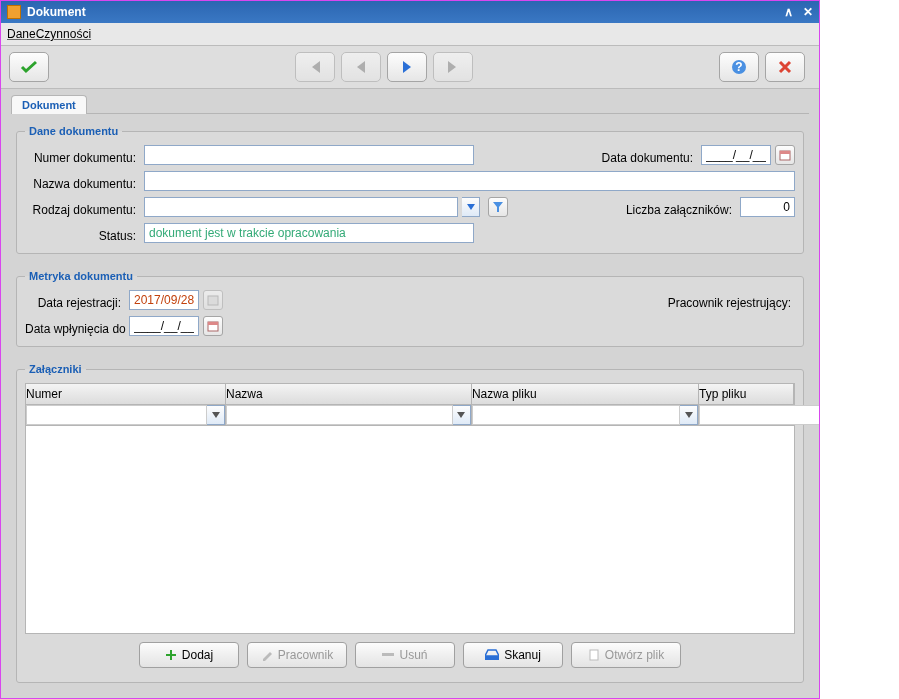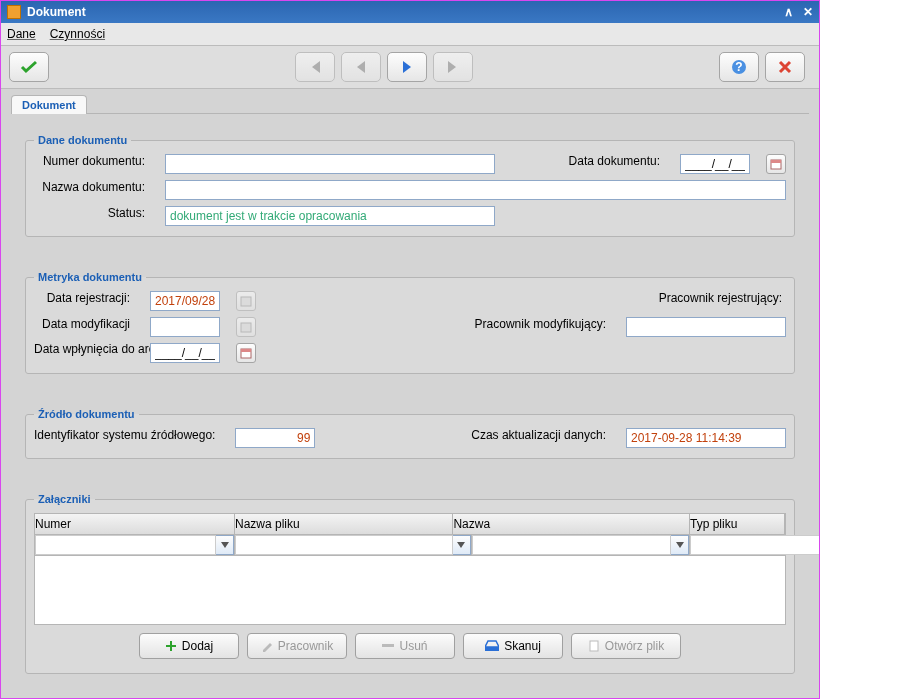--- a/index.html
+++ b/index.html
@@ -2,33 +2,33 @@
 <html><head>
 <meta charset="utf-8">
 <style>
   * { box-sizing: border-box; font-family: Tahoma, Arial, sans-serif; font-size: 12px; }
   body { margin: 0; background: #fff; }
   .window { width: 820px; height: 699px; background: #d4d4d4; border: 1px solid #d946ef; display: flex; flex-direction: column; }
   .titlebar { background: linear-gradient(#2b66b1,#3a78c4); height: 22px; display:flex; align-items:center; color:#fff; font-weight:bold; padding: 0 6px; justify-content: space-between; }
   .titlebar-left { display:flex; align-items:center; gap:6px; }
   .titlebar-icon { width:14px; height:14px; background:#f0a030; border:1px solid #c07000; }
   .titlebar-right { display:flex; gap:10px; font-size:14px; }
-  .menubar { background:#e8e8e8; border-bottom:1px solid #bbb; padding: 4px 6px; display:flex; gap:14px; }
+  .menubar { background:#e8e8e8; border-bottom:1px solid #bbb; padding: 4px 6px; display:flex; }
   .menubar span { text-decoration: underline; text-decoration-color: #666; text-underline-offset:1px; }
   .toolbar { background:#dedede; border-bottom:1px solid #bbb; padding:6px 8px; display:flex; align-items:center; }
   .tbtn { width:40px; height:30px; background:linear-gradient(#fdfdfd,#e6e6e6); border:1px solid #a5a5a5; border-radius:5px; margin-right:6px; display:flex; align-items:center; justify-content:center; cursor:pointer; }
   .tbtn.disabled { opacity:.55; cursor:default; }
   .spacer { flex:1; }
   .content { flex:1; padding:6px 10px 10px 10px; display:flex; flex-direction:column; gap:6px; overflow:hidden; }
   .tab-strip { display:flex; }
   .tab { background:#f8f8f8; border:1px solid #b5b5b5; border-bottom:none; border-radius:4px 4px 0 0; padding:3px 10px; color:#1b5fb5; font-weight:bold; font-size:11px; }
   .tab-line { border-bottom:1px solid #b5b5b5; flex:1; align-self:flex-end; }
-  fieldset { border:1px solid #b5b5b5; border-radius:3px; background:#dadada; margin:14px; padding:8px 8px 10px 8px; }
+  fieldset { border:1px solid #b5b5b5; border-radius:3px; background:#dadada; margin:5px; padding:8px 8px 10px 8px; }
   legend { color:#1b5fb5; font-weight:bold; font-size:11px; padding:0 4px; }
-  .row { display:flex; align-items:flex-start; margin-bottom:6px; gap:16px; }
+  .row { display:flex; align-items:flex-end; margin-bottom:6px; gap:4px; }
   .row:last-child { margin-bottom:0; }
   .lbl { text-align:right; padding-right:4px; white-space:nowrap; }
   input[type=text] { height:20px; border:1px solid #8fa8c8; padding:2px 4px; background:#fff; }
   .cyan { background:#28f5e8; }
   .ro { background:#e4f2f9; color:#c2410c; }
   .dateinput { width:70px; }
   .icon-btn { width:20px; height:20px; border:1px solid #a5a5a5; background:linear-gradient(#fdfdfd,#e6e6e6); border-radius:3px; display:flex; align-items:center; justify-content:center; cursor:pointer; }
   .combo-btn { width:18px; height:20px; background:linear-gradient(#fdfdfd,#dfeaf7); border:1px solid #8fa8c8; border-left:none; display:flex; align-items:center; justify-content:center; cursor:pointer; }
   .table-wrap { border:1px solid #b5b5b5; background:#fff; display:flex; flex-direction:column; flex:1; }
   .thead { display:flex; background:linear-gradient(#f4f4f4,#dcdcdc); border-bottom:1px solid #b5b5b5; }
@@ -122,80 +122,75 @@
               <rect x="1" y="2" width="10" height="9" fill="#fff" stroke="#a66"></rect>
               <rect x="1" y="2" width="10" height="3" fill="#d88"></rect>
             </svg>
         </div>
       </div>
       <div class="row">
         <div class="lbl" style="width:115px">Nazwa dokumentu:</div>
         <input type="text" class="cyan" style="flex: 1 1 0%;" value="">
       </div>
       <div class="row">
+        <div class="lbl" style="width:115px">Rodzaj dokumentu:</div>
+        <input type="text" class="cyan" style="width: 314px;" value="">
+        <div class="combo-btn">
+          <svg width="8" height="6">
+              <path d="M0 0 L8 0 L4 6 Z" fill="#2a6fd6"></path>
+            </svg>
+        </div>
+        <div class="icon-btn" style="margin-left:4px">
+          <svg width="12" height="12">
+              <path d="M1 1 h10 L7 6 v5 h-2 v-5 Z" fill="#4a90e2"></path>
+            </svg>
+        </div>
+        <div class="spacer"></div>
+        <div class="lbl">Liczba załączników:</div>
+        <input type="text" style="width: 55px; text-align: right;" value="0">
+      </div>
+      <div class="row">
         <div class="lbl" style="width:115px">Status:</div>
         <input type="text" class="ro" style="width: 330px; color: rgb(51, 170, 119);" readonly="" value="dokument jest w trakcie opracowania">
       </div>
     </fieldset>
 
     <fieldset>
       <legend>Metryka dokumentu</legend>
       <div class="row">
         <div class="lbl" style="width:100px">Data rejestracji:</div>
         <input type="text" class="ro dateinput" readonly="" value="2017/09/28" style="">
         <div class="icon-btn disabled" style="opacity:.5">
           <svg width="12" height="12">
               <rect x="1" y="2" width="10" height="9" fill="#ddd" stroke="#999"></rect>
             </svg>
         </div>
         <div class="spacer"></div>
         <div class="lbl">Pracownik rejestrujący:</div>
       </div>
       <div class="row">
-        <div class="lbl" style="width:100px">Data modyfikacji</div>
-        <input type="text" class="ro dateinput" readonly="" value="" style="">
-        <div class="icon-btn disabled" style="opacity:.5">
-          <svg width="12" height="12">
-              <rect x="1" y="2" width="10" height="9" fill="#ddd" stroke="#999"></rect>
-            </svg>
-        </div>
-        <div class="spacer"></div>
-        <div class="lbl">Pracownik modyfikujący:</div>
-        <input type="text" class="ro" style="width: 160px;" readonly="" value="">
-      </div>
-      <div class="row">
         <div class="lbl" style="width:100px;line-height:1.1">Data wpłynięcia do archiwum</div>
         <input type="text" class="dateinput" value="____/__/__" style="">
         <div class="icon-btn">
           <svg width="12" height="12">
               <rect x="1" y="2" width="10" height="9" fill="#fff" stroke="#a66"></rect>
               <rect x="1" y="2" width="10" height="3" fill="#d88"></rect>
             </svg>
         </div>
       </div>
     </fieldset>
 
-    <fieldset>
-      <legend>Źródło dokumentu</legend>
-      <div class="row">
-        <div class="lbl">Identyfikator systemu źródłowego:</div>
-        <input type="text" class="ro" style="width: 80px; text-align: right;" readonly="" value="99">
-        <div class="spacer"></div>
-        <div class="lbl">Czas aktualizacji danych:</div>
-        <input type="text" class="ro" style="width: 160px;" readonly="" value="2017-09-28 11:14:39">
-      </div>
-    </fieldset>
 
     <fieldset style="flex:1;display:flex;flex-direction:column">
       <legend>Załączniki</legend>
       <div class="table-wrap">
         <div class="thead">
           <div class="th" style="width:200px">Numer</div>
+          <div class="th" style="flex:1.3">Nazwa</div>
           <div class="th" style="flex:1.2">Nazwa pliku</div>
-          <div class="th" style="flex:1.3">Nazwa</div>
           <div class="th" style="width:95px">Typ pliku</div>
         </div>
         <div class="tfilter">
           <div class="tfcell" style="width:200px">
               <input type="text" style="">
               <div class="combo-btn">
                 <svg width="8" height="6">
                   <path d="M0 0 L8 0 L4 6 Z" fill="#555"></path>
                 </svg>
               </div>

